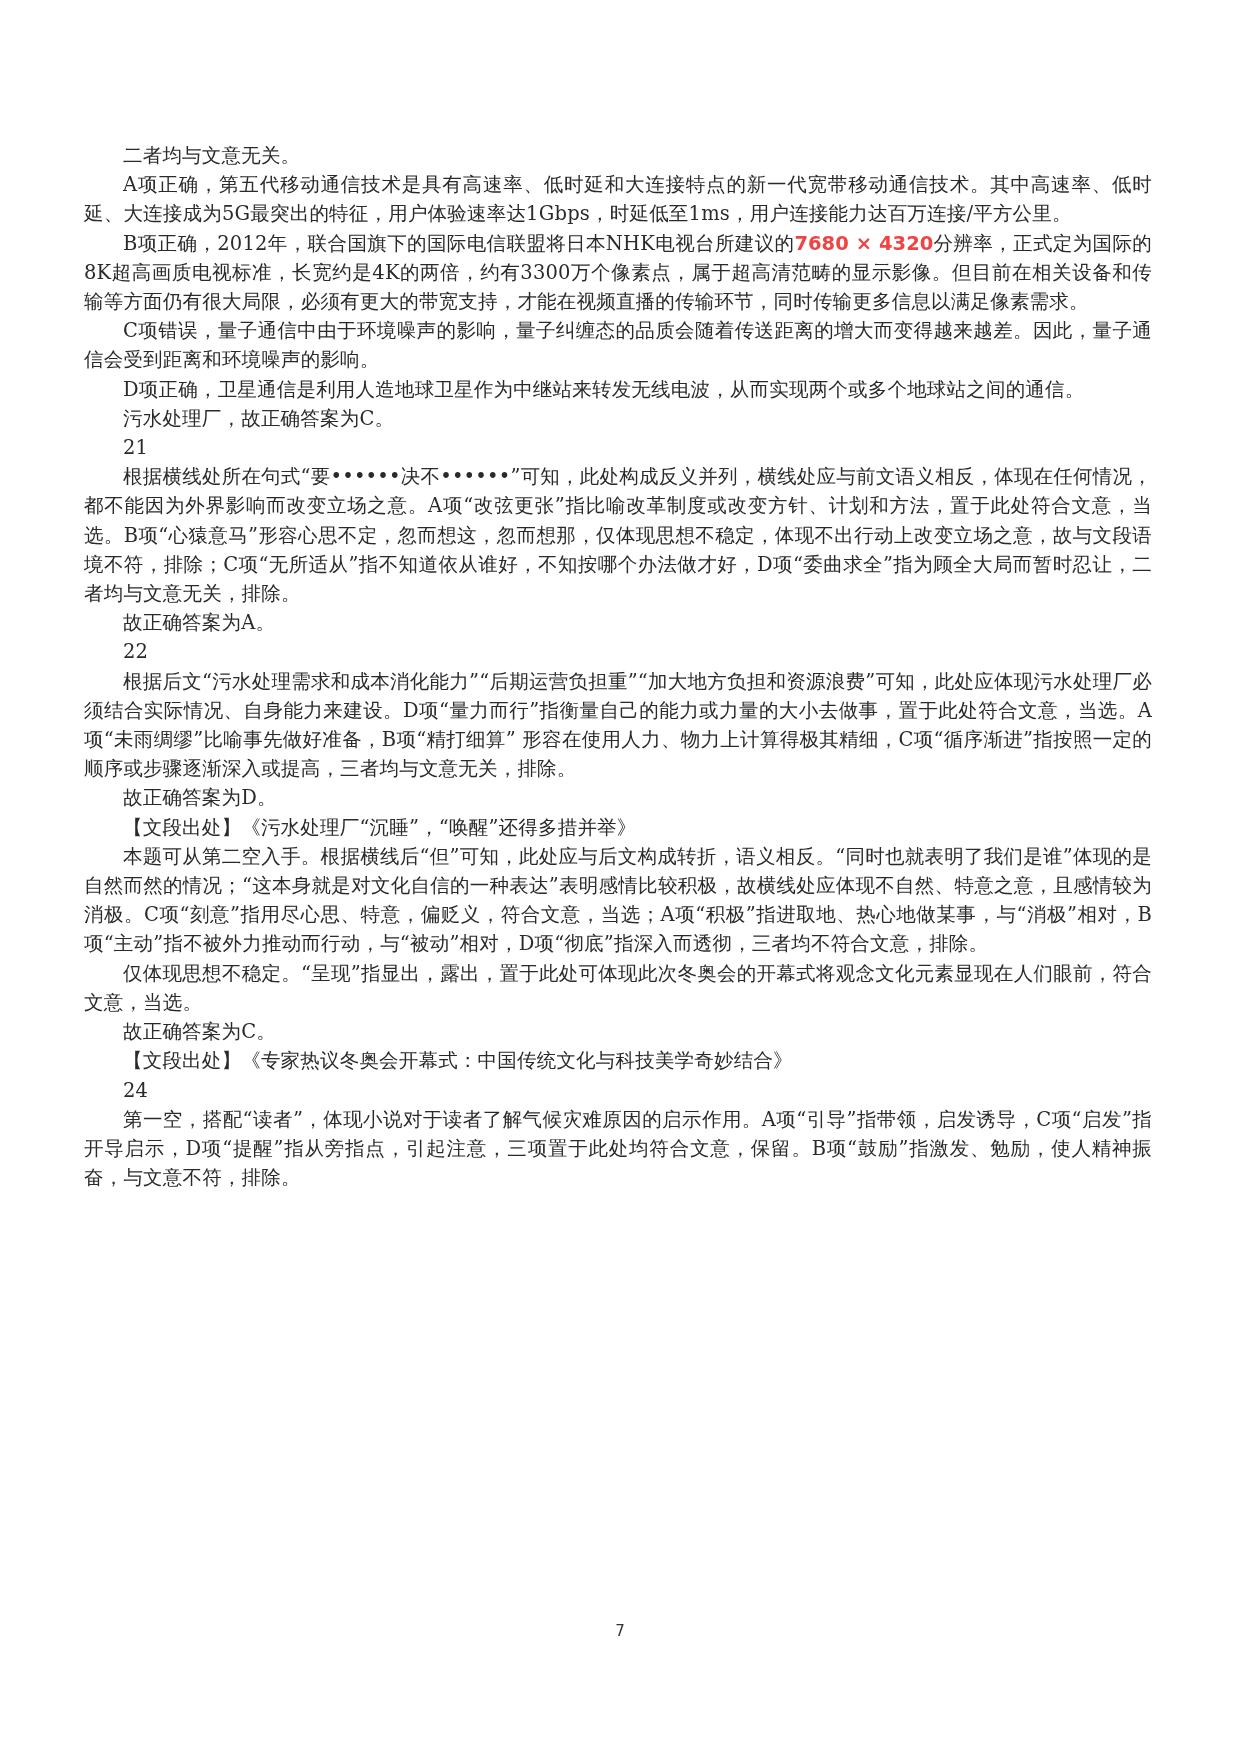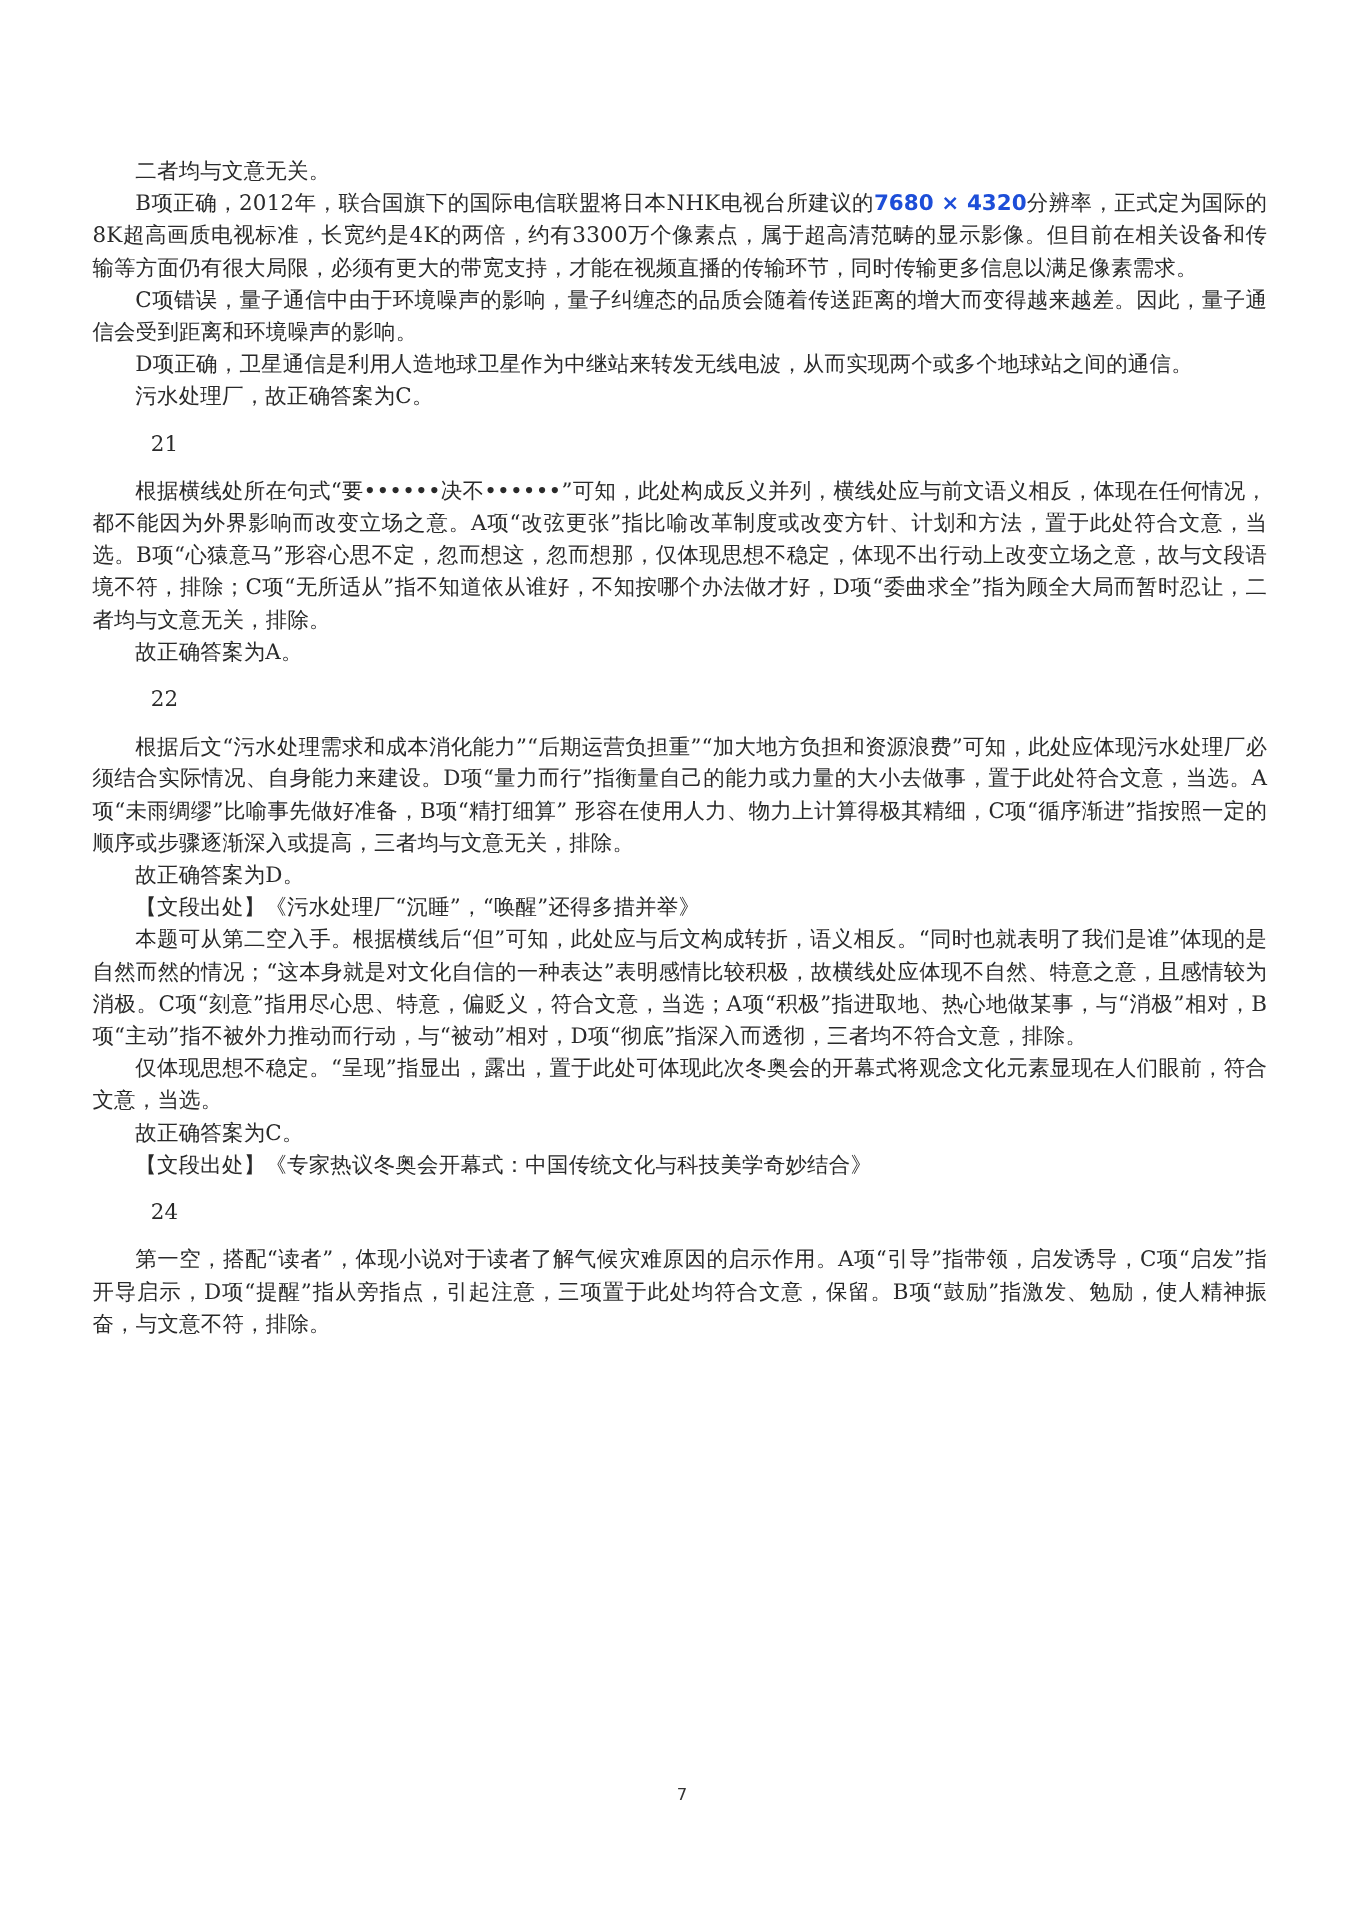--- a/index.html
+++ b/index.html
@@ -19,49 +19,50 @@
       font-size: 19.5px;
       line-height: 29.2px;
       letter-spacing: 0.2px;
       text-align: justify;
     }
     .para {
       margin: 0;
       text-indent: 39px;
     }
     .qnum {
-      margin: 14px;
+      margin: 0;
       text-indent: 39px;
     }
     .source {
       margin: 0;
       text-indent: 39px;
     }
     .bold-num {
       font-family: "DejaVu Sans", "Liberation Sans", sans-serif;
       font-weight: bold;
-      color: #1d4ed8;
+      color: #ef4444;
       letter-spacing: 0;
     }
     .page-number {
       position: absolute;
       left: 0;
       width: 1240px;
       top: 1622px;
       text-align: center;
       font-family: "DejaVu Sans", "Liberation Sans", sans-serif;
       font-size: 15px;
       color: #333;
     }
   </style>
 </head>
 <body>
 
 <div class="page-body">
   <p class="para">二者均与文意无关。</p>
+  <p class="para">A项正确，第五代移动通信技术是具有高速率、低时延和大连接特点的新一代宽带移动通信技术。其中高速率、低时延、大连接成为5G最突出的特征，用户体验速率达1Gbps，时延低至1ms，用户连接能力达百万连接/平方公里。</p>
   <p class="para"><span>B项正确，2012年，联合国旗下的国际电信联盟将日本NHK电视台所建议的</span><span class="bold-num">7680 × 4320</span><span>分辨率，正式定为国际的8K超高画质电视标准，长宽约是4K的两倍，约有3300万个像素点，属于超高清范畴的显示影像。但目前在相关设备和传输等方面仍有很大局限，必须有更大的带宽支持，才能在视频直播的传输环节，同时传输更多信息以满足像素需求。</span></p>
   <p class="para">C项错误，量子通信中由于环境噪声的影响，量子纠缠态的品质会随着传送距离的增大而变得越来越差。因此，量子通信会受到距离和环境噪声的影响。</p>
   <p class="para">D项正确，卫星通信是利用人造地球卫星作为中继站来转发无线电波，从而实现两个或多个地球站之间的通信。</p>
   <p class="para">污水处理厂，故正确答案为C。</p>
 
   <p class="qnum">21</p>
   <p class="para">根据横线处所在句式“要••••••决不••••••”可知，此处构成反义并列，横线处应与前文语义相反，体现在任何情况，都不能因为外界影响而改变立场之意。A项“改弦更张”指比喻改革制度或改变方针、计划和方法，置于此处符合文意，当选。B项“心猿意马”形容心思不定，忽而想这，忽而想那，仅体现思想不稳定，体现不出行动上改变立场之意，故与文段语境不符，排除；C项“无所适从”指不知道依从谁好，不知按哪个办法做才好，D项“委曲求全”指为顾全大局而暂时忍让，二者均与文意无关，排除。</p>
   <p class="para">故正确答案为A。</p>
 
   <p class="qnum">22</p>

